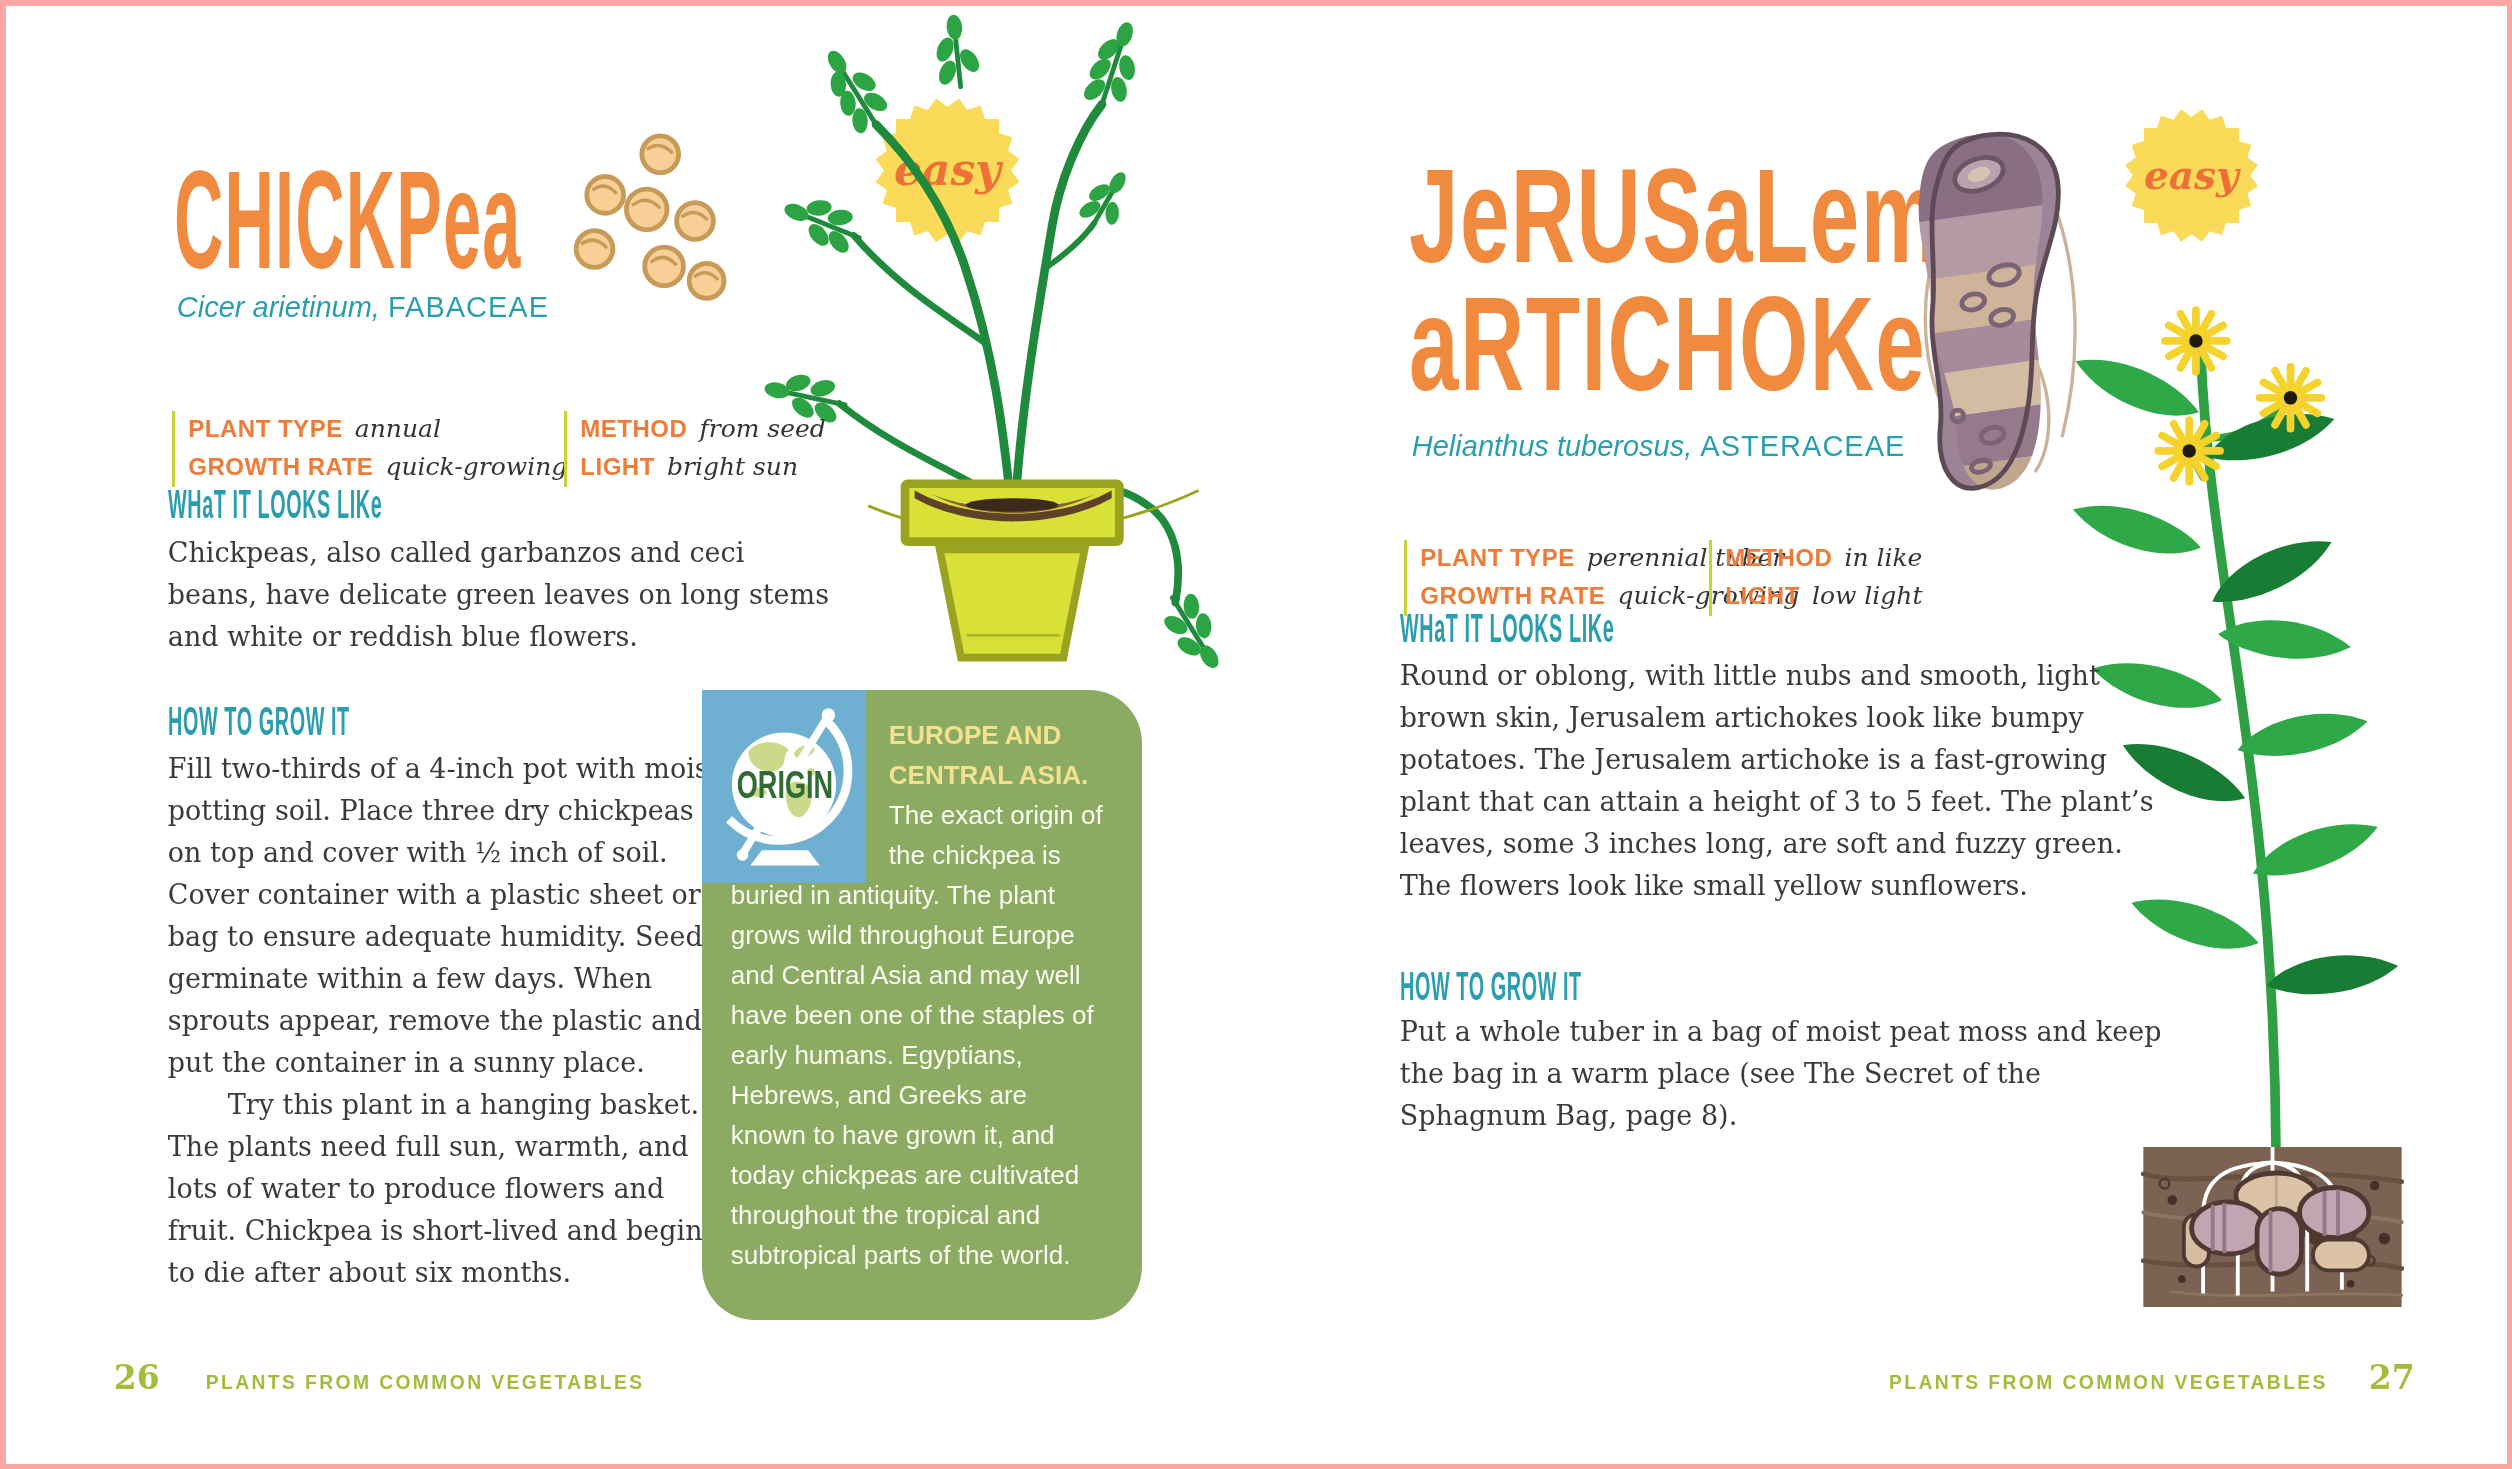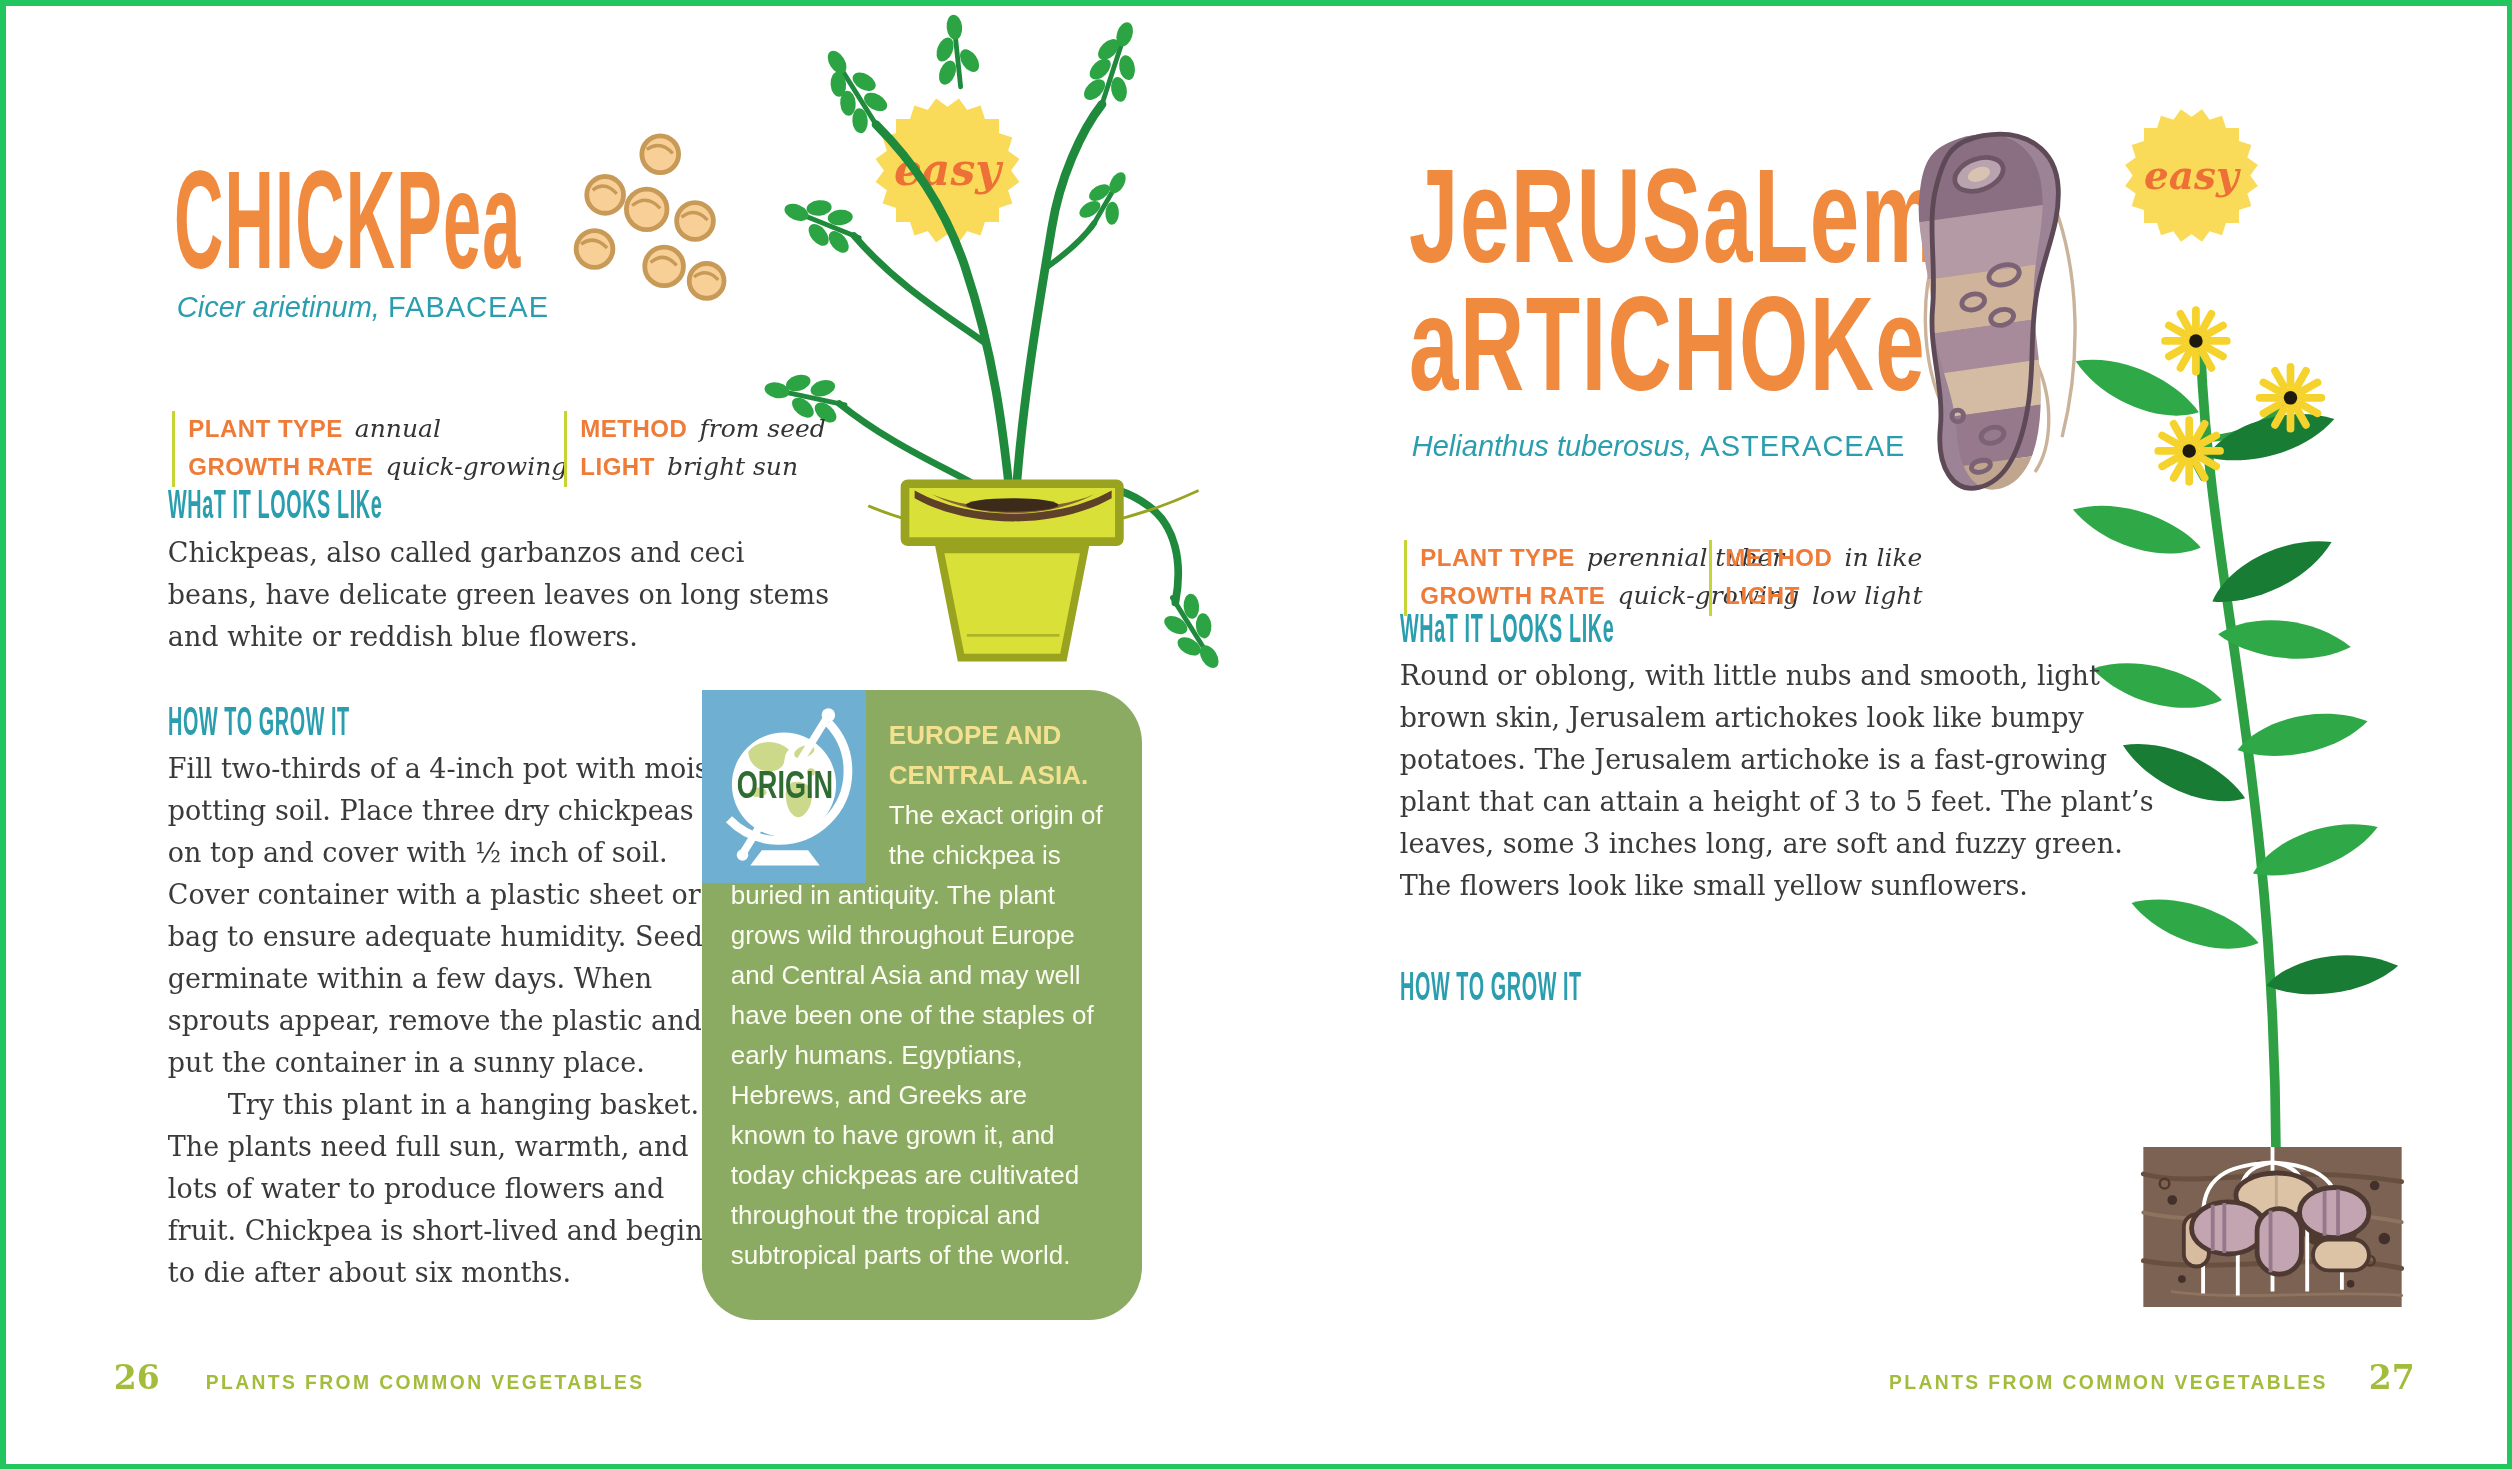--- a/index.html
+++ b/index.html
@@ -1,16 +1,16 @@
 <!DOCTYPE html>
 <html><head>
 <meta charset="utf-8">
 <style>
   html,body{margin:0;padding:0;background:#c9c9c9;}
-  .stage{position:relative;width:2512px;height:1470px;background:#22c55e;overflow:hidden;
+  .stage{position:relative;width:2512px;height:1470px;background:#fca5a5;overflow:hidden;
          font-family:"Liberation Sans",sans-serif;}
   .spread{position:absolute;left:5.8px;top:5.8px;width:2501px;height:1458px;background:#ffffff;}
   .abs{position:absolute;}
 
   
   .big-title{display:inline-block;transform-origin:0 0;transform:scale(0.60,1.22);
              font:bold 114px/1 "Liberation Sans",sans-serif;color:#ef8a3f;
              letter-spacing:1.9px;white-space:nowrap;}
   .big-title.right{transform:scale(0.78,1.18);}
 
@@ -455,20 +455,21 @@
 
     <span class="abs" style="left:1394px;top:601px">
       <span class="sec-h">WHaT IT LOOKS LIKe</span>
     </span>
     <div class="abs body-txt" style="left:1394px;top:649px;width:778px">Round or oblong, with little nubs and smooth, light brown skin, Jerusalem artichokes look like bumpy potatoes. The Jerusalem artichoke is a fast-growing plant that can attain a height of 3 to 5 feet. The plant’s leaves, some 3 inches long, are soft and fuzzy green. The flowers look like small yellow sunflowers.</div>
 
     <span class="abs" style="left:1394px;top:959px">
       <span class="sec-h">HOW TO GROW IT</span>
     </span>
     <div class="abs body-txt" style="left:1394px;top:1005px;width:778px">
+      <p>Put a whole tuber in a bag of moist peat moss and keep the bag in a warm place (see The Secret of the Sphagnum Bag, page 8).</p>
     </div>
 
     <div class="abs footer" style="right:92px;top:1355px;gap:41px">
       <span class="footer-label">PLANTS FROM COMMON VEGETABLES</span>
       <span class="page-num">27</span>
     </div>
   </div>
 
 </div>
 </div>

